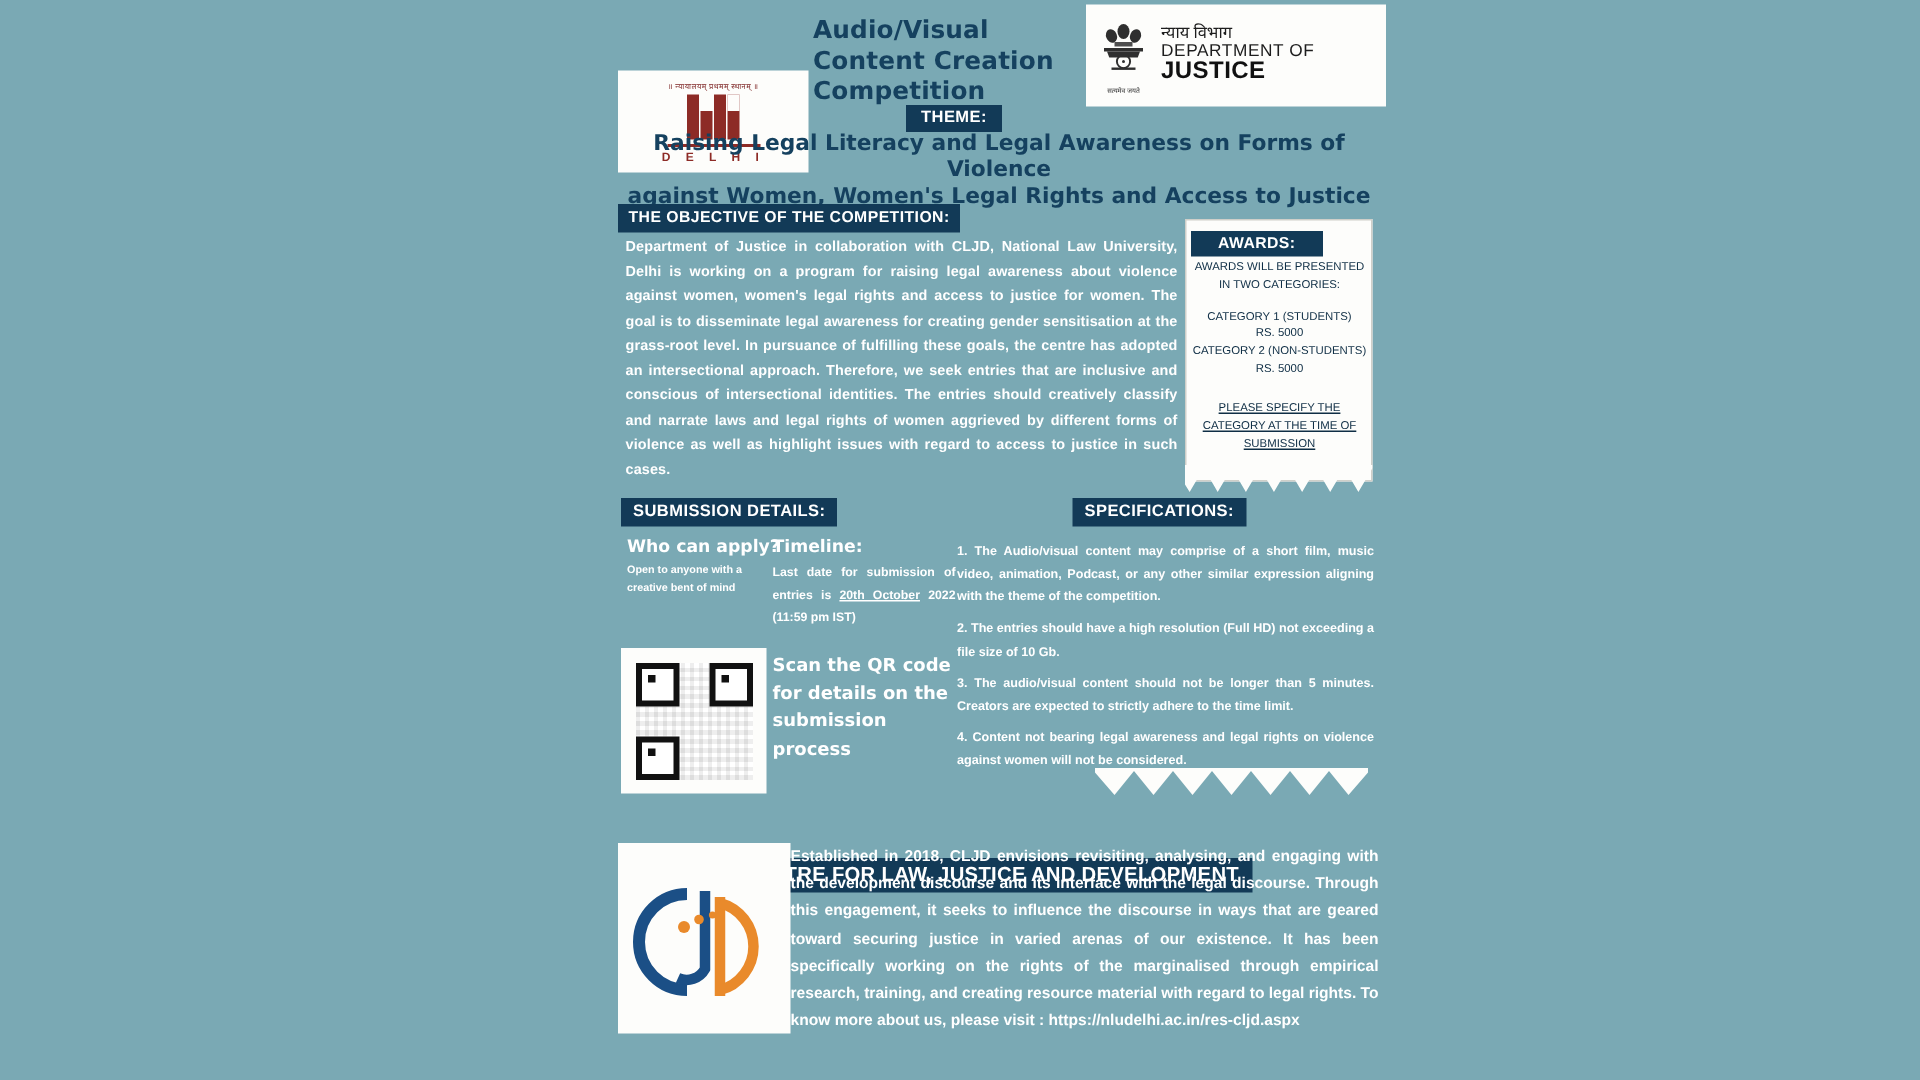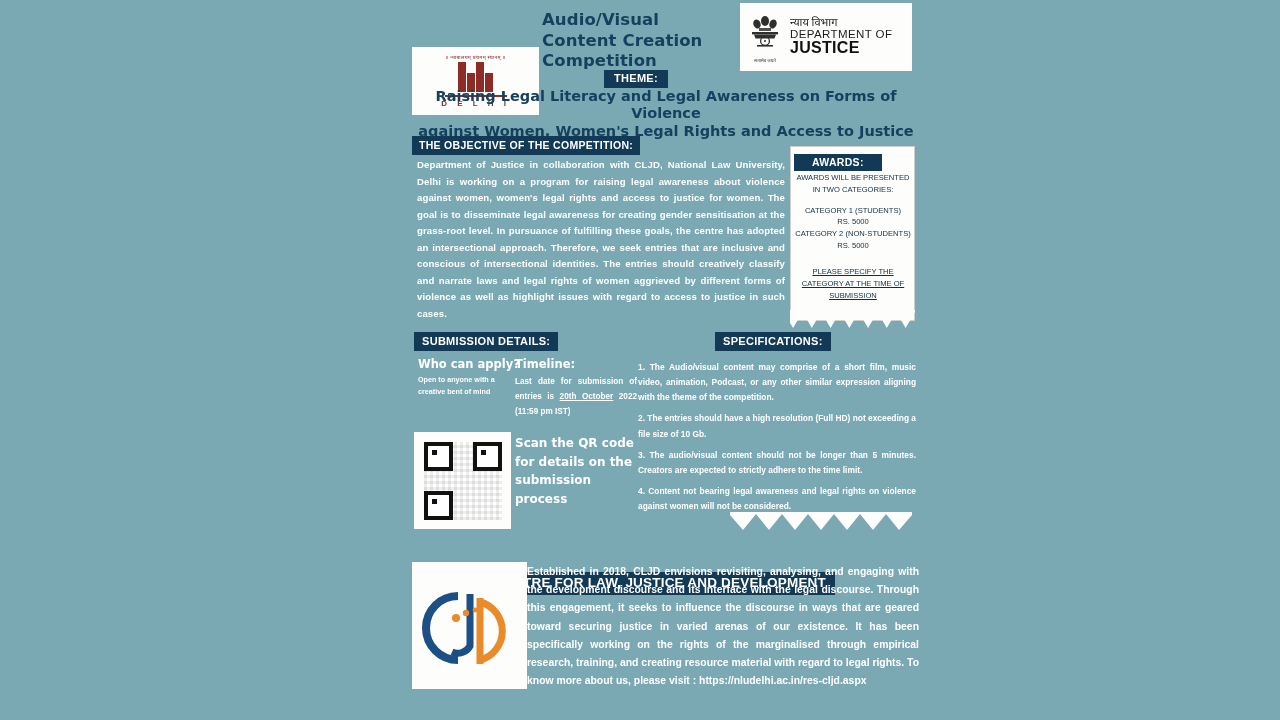--- a/index.html
+++ b/index.html
@@ -75,23 +75,23 @@
     margin: 3px 0 2px;
   }
   .nlu-delhi {
     font-size: 8px;
     letter-spacing: 4px;
     color: #8d2b26;
     font-weight: bold;
   }
 
   .doj-logo {
-    left: 328px;
+    left: 312px;
     top: 3px;
-    width: 172px;
+    width: 200px;
     height: 68px;
     display: flex;
     align-items: center;
     padding-left: 6px;
     gap: 6px;
   }
   .emblem {
     width: 38px;
     height: 54px;
     display: flex;

